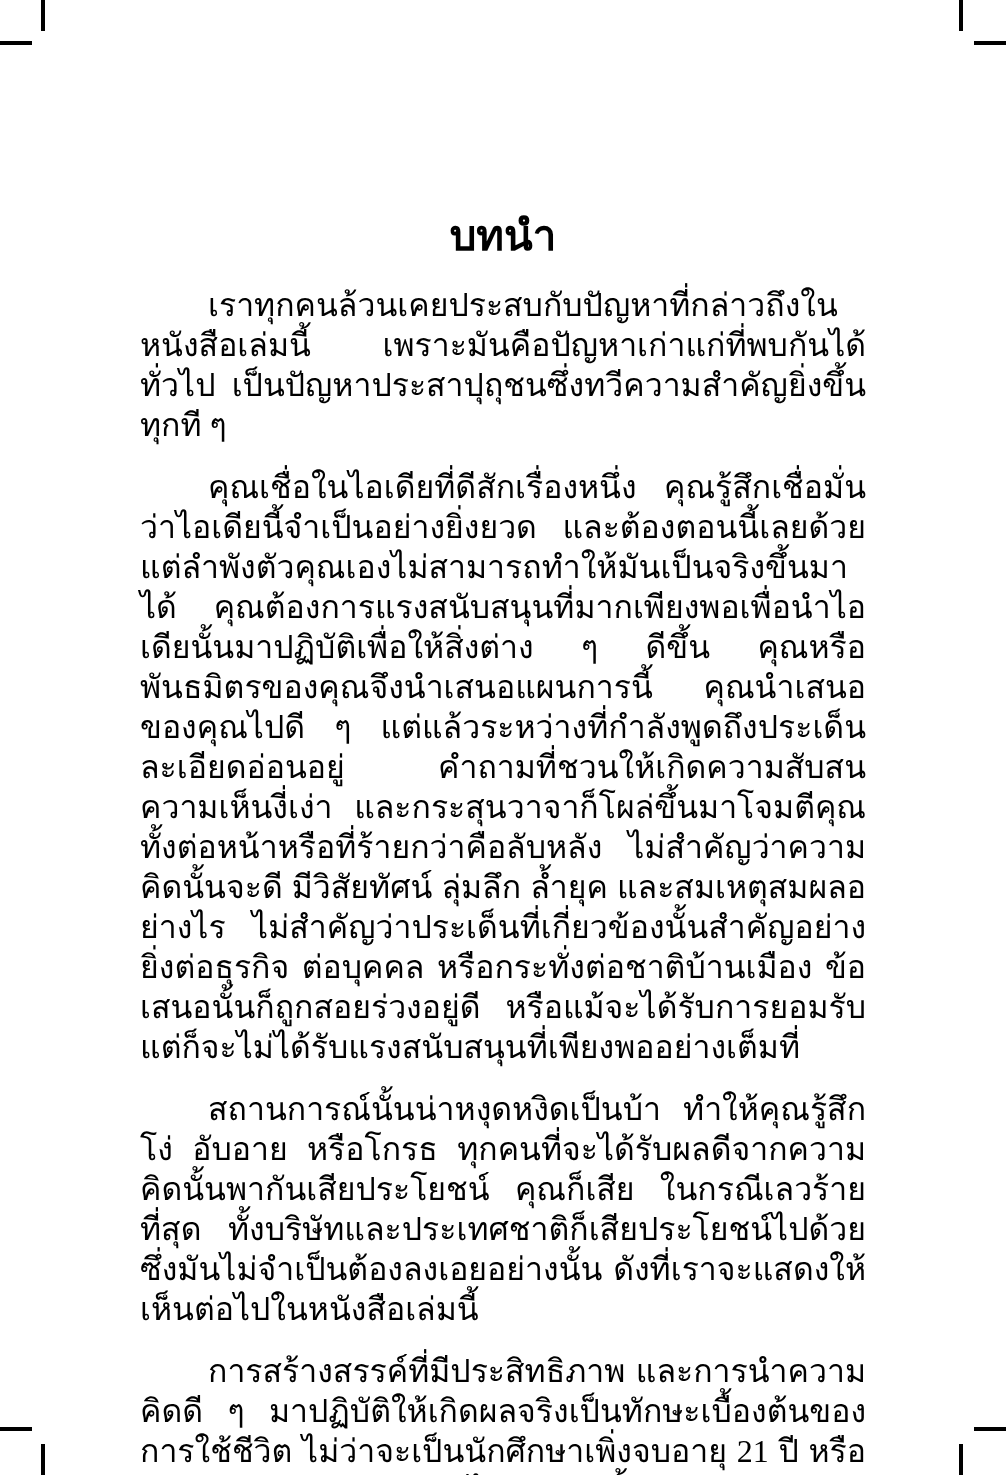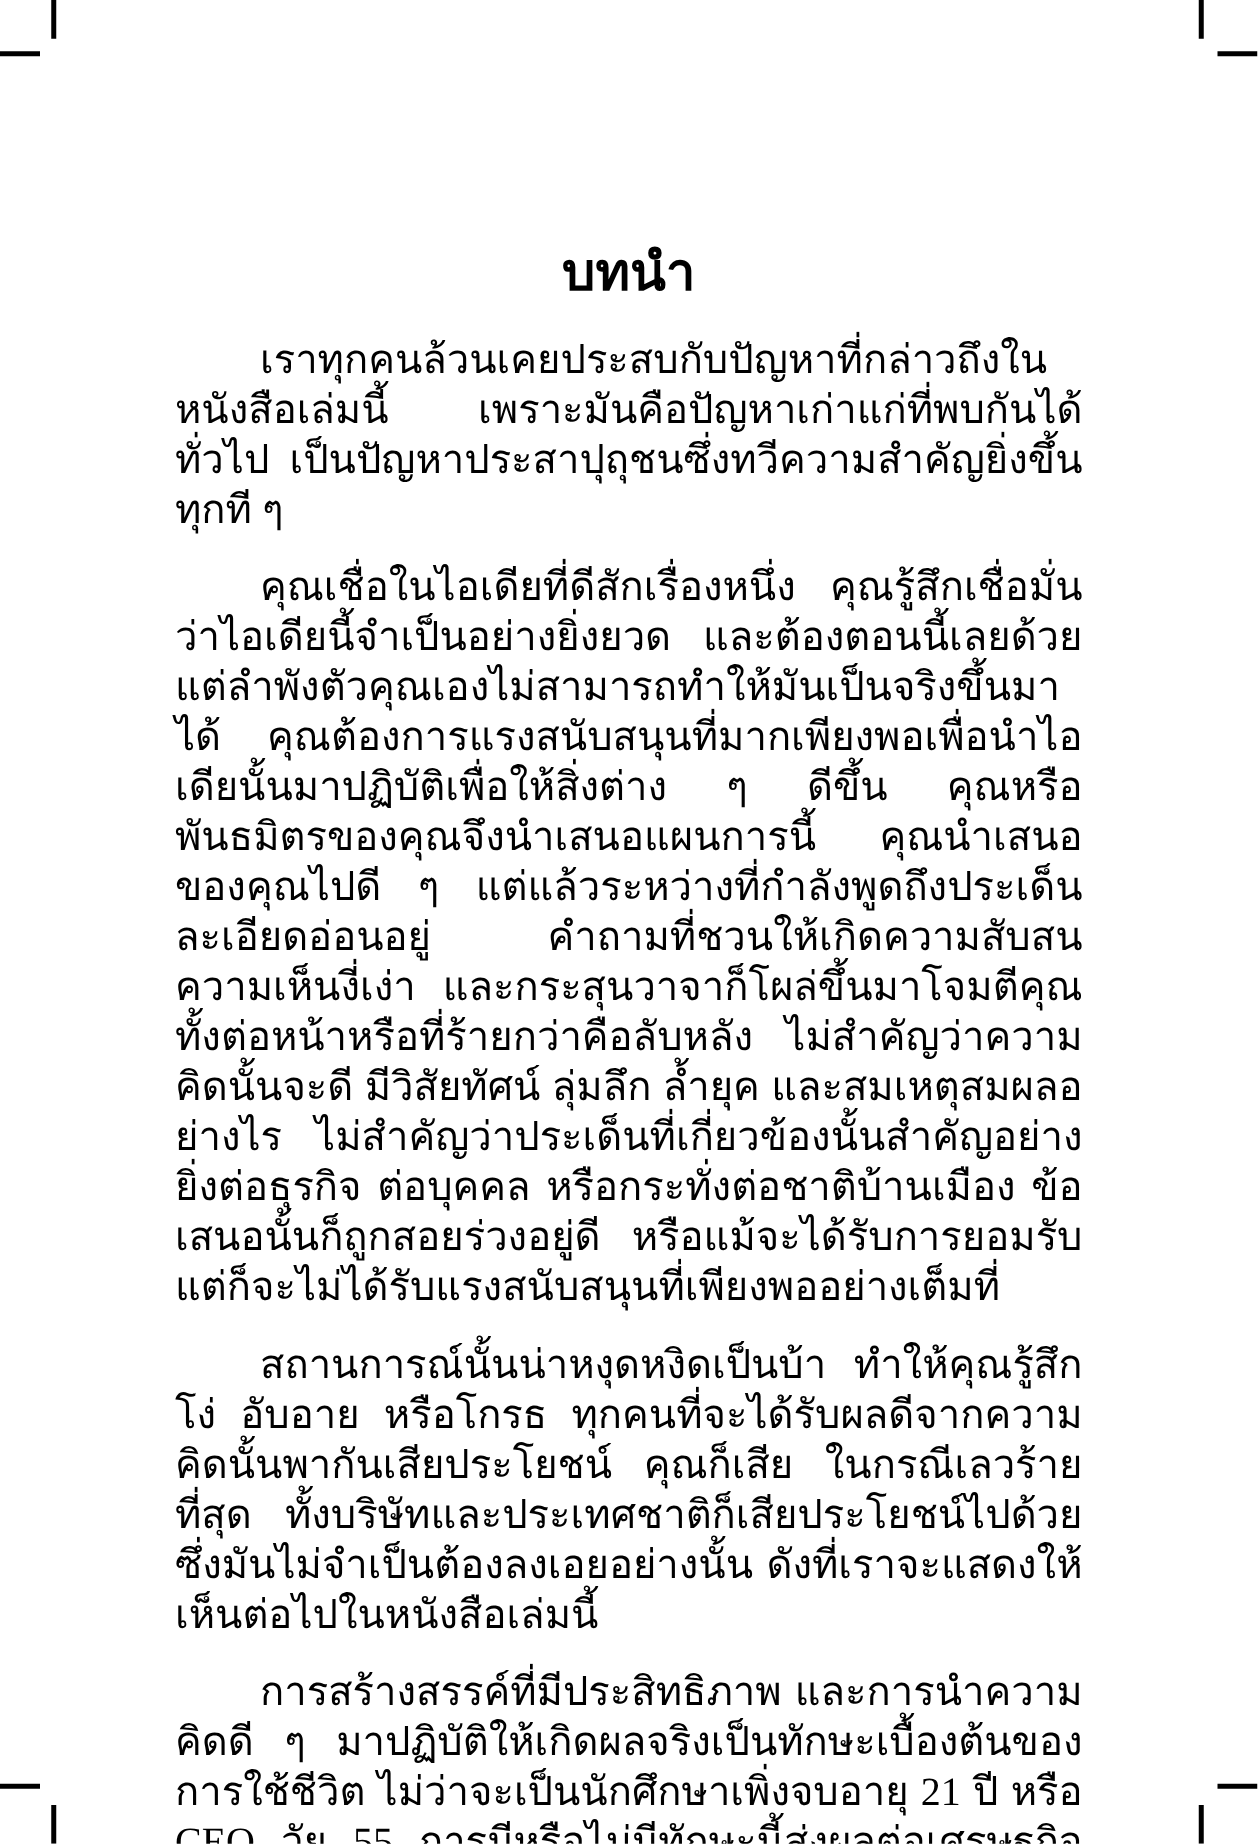--- a/index.html
+++ b/index.html
@@ -34,21 +34,21 @@
     left: 140px;
     top: 193px;
     width: 726px;
   }
   .chapter-title {
     font-family: "DejaVu Sans", "Liberation Sans", sans-serif;
     font-weight: bold;
     font-size: 42px;
     line-height: 50px;
     text-align: center;
-    margin: 0 0 24px 0;
+    margin: 18px 0 24px 0;
   }
   .para {
     font-size: 32px;
     line-height: 40px;
     text-align: justify;
     text-indent: 68px;
     margin: 0 0 22px 0;
     word-break: normal;
   }
   .para:last-child { margin-bottom: 0; }

